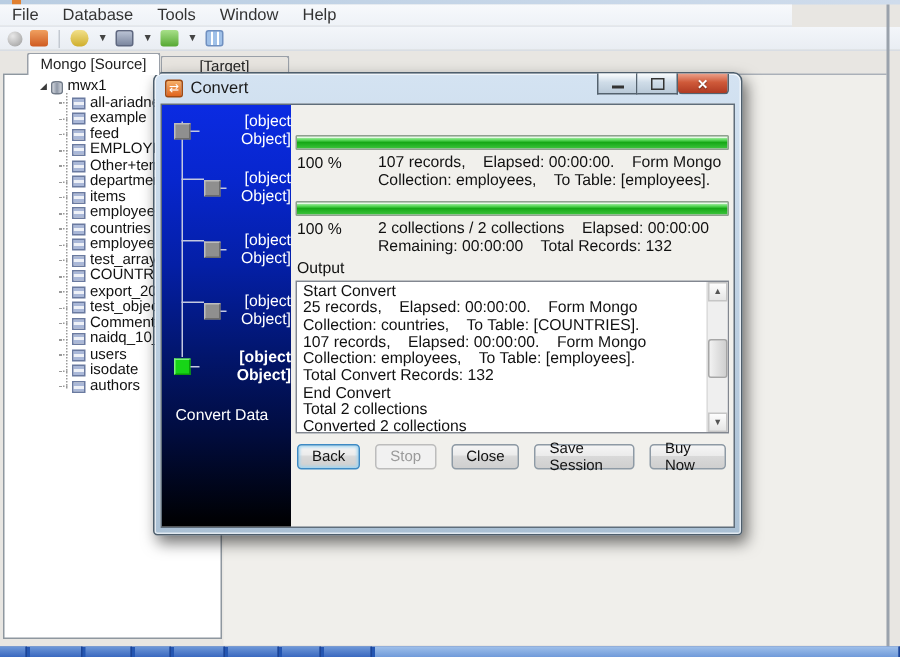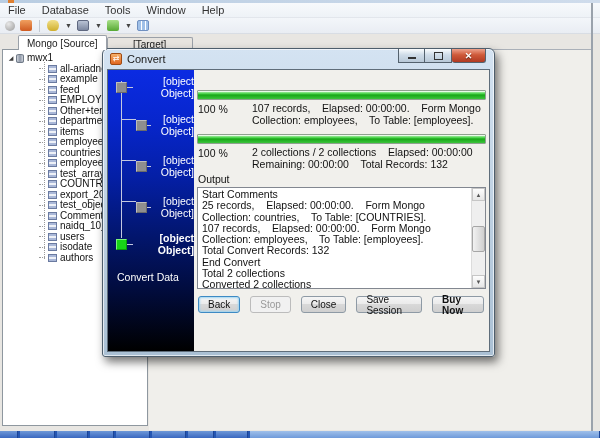--- a/index.html
+++ b/index.html
@@ -3,21 +3,21 @@
 <meta charset="utf-8">
 <style>
   * { margin:0; padding:0; box-sizing:border-box; }
   html,body { width:600px; height:438px; font-family:"Liberation Sans", sans-serif; }
   .screen { position:relative; width:600px; height:438px; background:#e8e6e2; overflow:hidden; }
 
   
   .title-sliver { position:absolute; left:0; top:0; width:600px; height:3px;
     background:linear-gradient(90deg,#b9cde2,#cfdcEC); }
   .app-dot { position:absolute; left:8px; top:0; width:6px; height:3px; background:#e08030; }
-  .menubar { position:absolute; left:0; top:3px; width:600px; height:15px;
+  .menubar { position:absolute; left:0; top:3px; width:528px; height:15px;
     background:linear-gradient(#f7f9fc,#eef2f7); border-bottom:1px solid #e2e6ec;
     display:flex; align-items:center; gap:16px; padding-left:8px; font-size:11px; color:#333; }
   .menu-item { cursor:default; }
   .toolbar { position:absolute; left:0; top:18px; width:600px; height:16px;
     background:linear-gradient(#f3f6fa,#e9edf3); border-bottom:1px solid #d8dde4;
     display:flex; align-items:center; gap:5px; padding-left:5px; }
   .tb-icon { width:12px; height:11px; border-radius:2px; }
   .tb-sep { width:1px; height:12px; background:#c3c9d1; margin:0 2px; }
   .tb-orb   { background:radial-gradient(circle at 35% 30%,#e8e8e8,#9a9a9a); border-radius:50%; width:10px; height:10px; }
   .tb-wizard{ background:linear-gradient(#f0a060,#cf5a20); }
@@ -45,21 +45,21 @@
   .tree { position:relative; padding-top:3px; font-size:10px; color:#111; }
   .tree-row { height:10.5px; line-height:10.5px; display:flex; align-items:center; white-space:nowrap; }
   .tw { display:inline-block; }
   .expander { width:8px; font-size:6px; color:#3a3a3a; text-align:center; }
   .expander::after { content:"◢"; }
   .icon-server { width:8px; height:9px; margin:0 3px 0 1px; background:linear-gradient(90deg,#cfd4dc,#8e97a6,#cfd4dc); border-radius:3px/2px; border:1px solid #707a88; }
   .icon-coll { width:10px; height:9px; margin:0 3px 0 1px; border:1px solid #5c6b94;
     background:linear-gradient(#9fb0d8 0 3px,#e8ecf4 3px); }
   .icon-tbl { width:9px; height:8px; margin:0 3px; border:1px solid #6a7aa0; flex:none;
     background:repeating-linear-gradient(180deg,#aab8d8 0 2px,#eef1f7 2px 4px); }
-  .t-root { padding-left:4px; }
+  .t-root { padding-left:22px; }
   .t-folder { padding-left:18px; }
   .tree-leaves { position:relative; }
   .tree-leaves::before { content:""; position:absolute; left:41px; top:-2px; bottom:4px; border-left:1px dotted #9a9a9a; }
   .tree-leaf { padding-left:36px; position:relative; }
   .tree-leaf .dash { width:6px; border-top:1px dotted #9a9a9a; margin-right:0; }
 
   
   .taskbar { position:absolute; left:0; bottom:0; width:600px; height:7px; background:#2456b2; }
   .tk { position:absolute; top:0; height:7px; background:linear-gradient(#6e98d8,#3a68c0); border-right:1px solid #1c4496; }
   .tk.wide { background:linear-gradient(#9fc0ea,#6f9ada); }
@@ -125,21 +125,21 @@
     font-size:6px; color:#555; display:flex; align-items:center; justify-content:center; }
   .sc-up::after { content:"▲"; } .sc-dn::after { content:"▼"; }
   .sc-track { flex:1; position:relative; }
   .sc-thumb { position:absolute; left:0; right:0; top:34%; height:26px;
     background:linear-gradient(90deg,#f2f2f2,#cfcfcf); border:1px solid #a6a6a6; border-radius:2px; }
   .btn-row { display:flex; align-items:center; gap:10px; padding:7px 3px 0 2px; }
   .btn { height:17px; padding:0 9px; font-size:10px; color:#111; border:1px solid #8e9aa5; border-radius:3px;
     background:linear-gradient(#f5f5f5,#ebebeb 45%,#d9d9d9 46%,#cfcfcf); display:flex; align-items:center; justify-content:center; }
   .btn.focused { border-color:#3d8ac4; box-shadow:inset 0 0 2px 1px #9fd5f2; }
   .btn.disabled { color:#9a9a9a; background:#f1f1f1; border-color:#bcbcbc; }
-  .btn.bold { font-weight:bold; margin-left:auto; }
+  .btn.bold { font-weight:normal; margin-left:auto; }
 </style>
 </head>
 <body>
 
 <div class="screen">
 
   <div class="title-sliver">
     <div class="app-dot"></div>
   </div>
 
@@ -359,21 +359,21 @@
         <div class="sp4"></div>
         <div class="pbar"></div>
         <div class="cap-row r2">
           <span class="pct">100 %</span>
           <span class="cap">2 collections / 2 collections    Elapsed: 00:00:00    Remaining: 00:00:00    Total Records: 132</span>
         </div>
         <div class="out-label">Output</div>
         <div class="out-box">
           <div class="out-text">
 
-          <div class="out-line">Start Comments</div>
+          <div class="out-line">Start Convert</div>
               <div class="out-line">25 records,    Elapsed: 00:00:00.    Form Mongo Collection: countries,    To Table: [COUNTRIES].</div>
               <div class="out-line">107 records,    Elapsed: 00:00:00.    Form Mongo Collection: employees,    To Table: [employees].</div>
               <div class="out-line">Total Convert Records: 132</div>
               <div class="out-line">End Convert</div>
               <div class="out-line">Total 2 collections</div>
               <div class="out-line">Converted 2 collections</div>
             </div>
           <div class="out-scroll">
             <div class="sc-btn sc-up"></div>
             <div class="sc-track">

